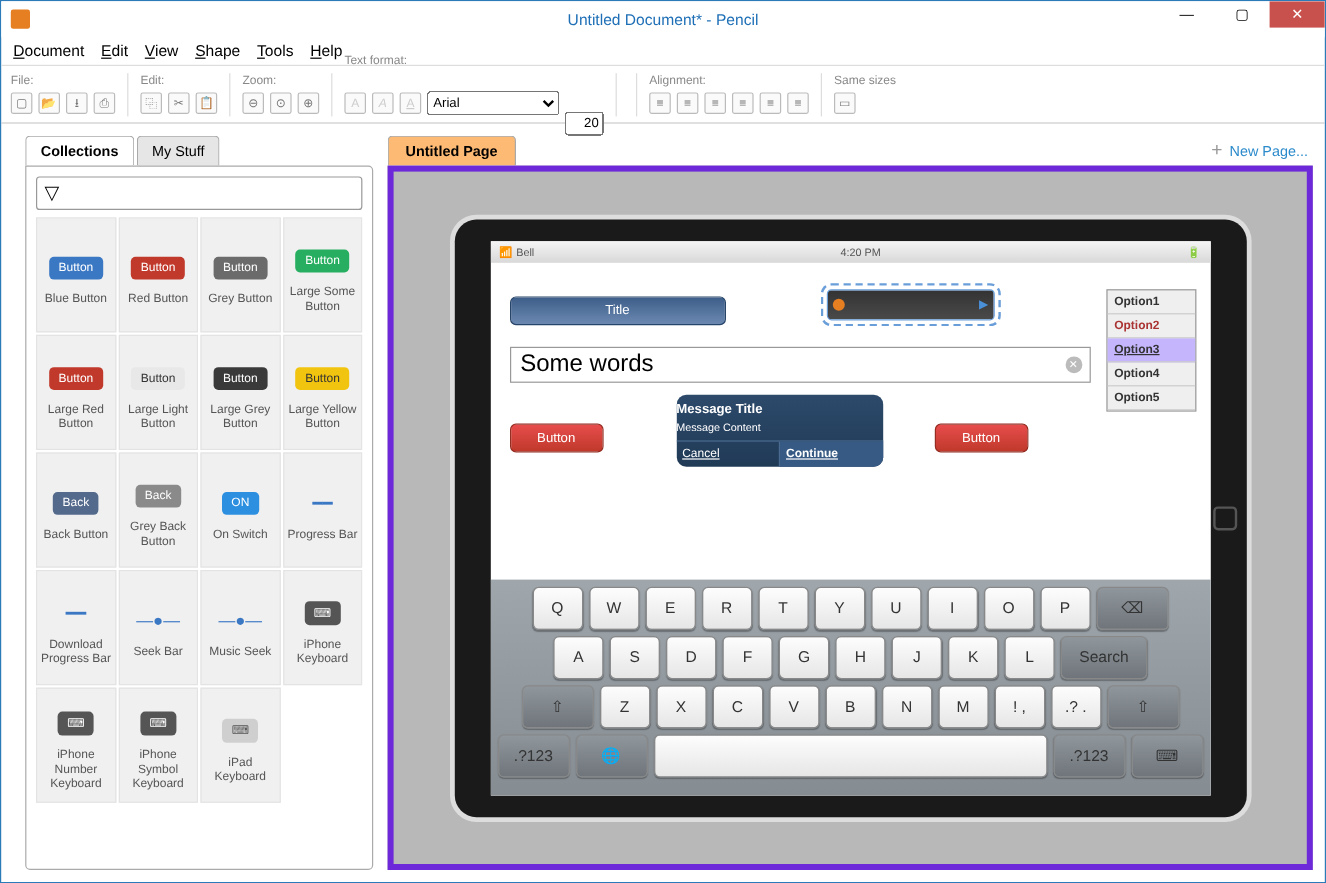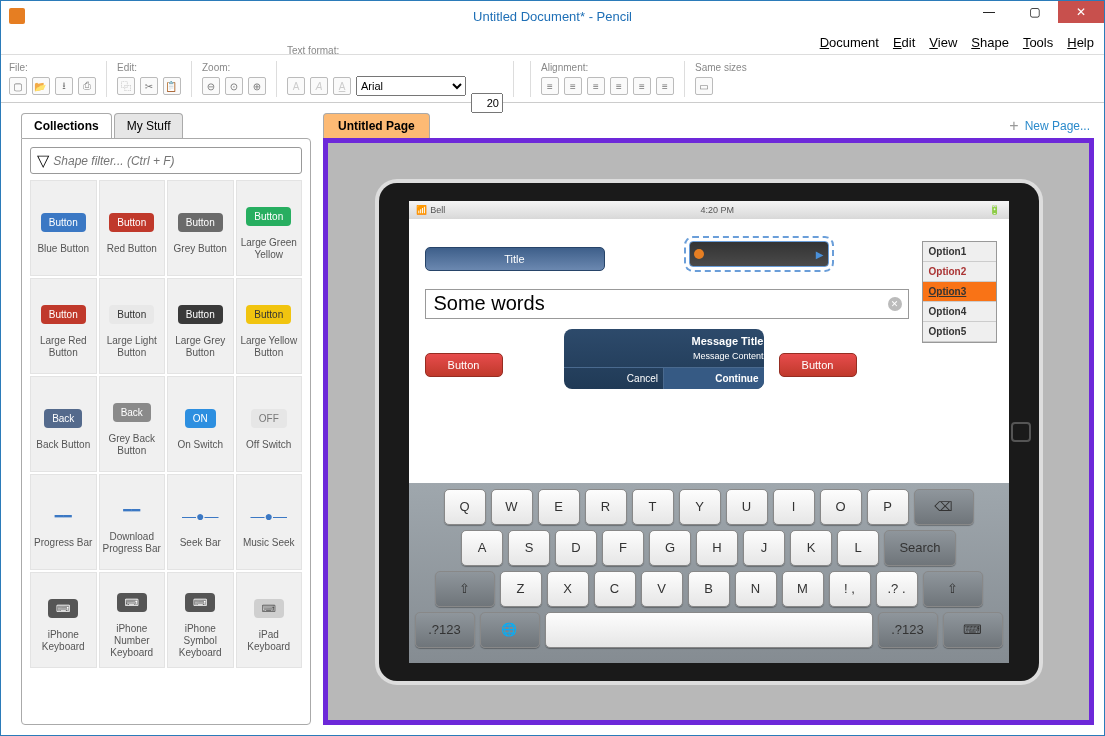--- a/index.html
+++ b/index.html
@@ -3,21 +3,21 @@
 <meta charset="utf-8">
 <style>
 * { box-sizing: border-box; margin: 0; padding: 0; font-family: "Segoe UI", Tahoma, sans-serif; }
 body { background: #fff; width: 1105px; height: 736px; overflow: hidden; border: 1px solid #2b7bb9; }
 .titlebar { height: 30px; background: #fff; display: flex; align-items: center; position: relative; }
 .titlebar .app-icon { width: 16px; height: 16px; margin-left: 8px; background: #e67e22; border-radius: 2px; }
 .titlebar .title { position: absolute; left: 0; right: 0; text-align: center; font-size: 13px; color: #1e6fb6; }
 .titlebar .win-controls { position: absolute; right: 0; top: 0; display: flex; }
 .win-btn { width: 46px; height: 22px; display: flex; align-items: center; justify-content: center; font-size: 12px; }
 .win-close { background: #c8504d; color: #fff; }
-.menubar { height: 24px; display: flex; align-items: center; padding: 0 10px; gap: 14px; font-size: 13px; border-bottom: 1px solid #ddd; justify-content: flex-end; }
+.menubar { height: 24px; display: flex; align-items: center; padding: 0 10px; gap: 14px; font-size: 13px; border-bottom: 1px solid #ddd; }
 .menubar span { text-decoration: underline; text-decoration-color: transparent; }
 .menubar span::first-letter { text-decoration: underline; }
 .toolbar { height: 48px; display: flex; align-items: center; padding: 0 8px; border-bottom: 1px solid #ccc; font-size: 11px; color: #666; gap: 4px; }
 .tool-group { display: flex; flex-direction: column; gap: 2px; }
 .tool-group-label { font-size: 10px; color: #888; margin-bottom: 2px; }
 .tool-row { display: flex; gap: 5px; align-items: center; }
 .tool-icon { width: 18px; height: 18px; border: 1px solid #bbb; border-radius: 2px; background: #fafafa; display:flex; align-items:center; justify-content:center; font-size:10px; color:#777;}
 .tool-sep { width: 1px; height: 36px; background: #ddd; margin: 0 6px; }
 .main { display: flex; height: calc(100% - 102px); }
 .sidebar { width: 322px; padding: 10px 12px 10px 20px; display: flex; flex-direction: column; }
@@ -44,28 +44,28 @@
 .ipad-screen { flex: 1; height: 100%; background: #fff; position: relative; overflow: hidden; }
 .home-btn { position: absolute; right: 8px; top: 50%; transform: translateY(-50%); width: 20px; height: 20px; border: 2px solid #555; border-radius: 4px; }
 .status-bar { height: 18px; background: linear-gradient(#f5f5f5,#d8d8d8); display: flex; align-items: center; justify-content: space-between; padding: 0 8px; font-size: 9px; color: #555; }
 .title-widget { position: absolute; top: 46px; left: 16px; width: 180px; height: 24px; background: linear-gradient(#3e5f8a,#6b88b0); border-radius: 5px; color: #fff; font-size: 11px; display: flex; align-items: center; justify-content: center; border:1px solid #274469; }
 .selection-widget { position: absolute; top: 40px; left: 280px; width: 140px; height: 26px; background: linear-gradient(#333,#4a4a4a); border-radius: 4px; border: 1px solid #6a9ed9; outline: 2px dashed #6a9ed9; outline-offset: 3px; }
 .selection-widget::before { content:''; position:absolute; left:4px; top:50%; transform:translateY(-50%); width:10px; height:10px; border-radius:50%; background:#e67e22; }
 .selection-widget::after { content:'▶'; position:absolute; right:4px; top:50%; transform:translateY(-50%); color:#4a90d9; font-size:10px; }
 .option-list { position: absolute; top: 40px; right: 12px; width: 75px; border: 1px solid #999; font-size: 10px; background:#efefef; }
 .option-list div { padding: 4px 6px; border-bottom: 1px solid #ccc; font-weight:bold; color:#333; }
 .option-list div:nth-child(2){ color:#a33; }
-.option-list div:nth-child(3){ background:#f97316;text-decoration:underline; }
+.option-list div:nth-child(3){ background:#c4b5fd;text-decoration:underline; }
 .textbox { position: absolute; top: 88px; left: 16px; right: 100px; height: 30px; border: 1px solid #999; display: flex; align-items: center; padding: 0 8px; font-size: 20px; font-family: Arial; background:#fff; }
 .textbox .clear { position: absolute; right: 6px; width: 14px; height: 14px; border-radius: 50%; background: #bbb; color: #fff; font-size: 9px; display:flex; align-items:center; justify-content:center; }
-.dialog { position: absolute; top: 128px; left: 155px; width: 200px; background: linear-gradient(#2d4a6b,#203a56); border-radius: 8px; color: #fff; text-align: right; padding: 6px 0 0; font-size: 10px; }
+.dialog { position: absolute; top: 128px; left: 155px; width: 172px; background: linear-gradient(#2d4a6b,#203a56); border-radius: 8px; color: #fff; text-align: left; padding: 6px 0 0; font-size: 10px; }
 .dialog .dt { font-weight: bold; margin-bottom: 4px; font-size:11px; }
 .dialog .dc { margin-bottom: 6px; font-size:9px; }
 .dialog .drow { display: flex; border-top: 1px solid #4a6a8f; }
-.dialog .dbtn { flex: 1; padding: 5px; font-size: 10px; }
+.dialog .dbtn { flex: 1; padding: 5px; font-size: 10px; text-decoration: underline; }
 .dialog .dbtn:first-child { border-right: 1px solid #4a6a8f; }
 .dialog .dbtn.primary { background: #365a84; font-weight:bold; border-radius: 0 0 8px 0; }
 .red-btn { position: absolute; width: 78px; height: 24px; background: linear-gradient(#e74c4c,#c0392b); border-radius: 5px; color: #fff; font-size: 11px; display: flex; align-items: center; justify-content: center; border:1px solid #962d22; }
 .keyboard { position: absolute; bottom: 0; left: 0; right: 0; height: 180px; background: linear-gradient(#9fa7ad,#858c92); padding: 6px; }
 .krow { display: flex; justify-content: center; gap: 5px; margin-bottom: 5px; }
 .key { background: linear-gradient(#fdfdfd,#e6e6e6); border: 1px solid #888; border-radius: 5px; height: 36px; display: flex; align-items: center; justify-content: center; font-size: 13px; color: #333; box-shadow: 0 1px 1px rgba(0,0,0,0.3); }
 .key.std { width: 42px; }
 .key.wide { width: 60px; }
 .key.xwide { width: 72px; }
 .key.dark { background: linear-gradient(#8f969c,#6f757a); color:#333; }
@@ -158,21 +158,20 @@
 
 <div class="main">
   <div class="sidebar">
     <div class="tabs">
       <div class="tab active">Collections</div>
       <div class="tab">My Stuff</div>
     </div>
     <div class="panel">
       <div class="filter">
         <span style="margin-right:4px;">▽</span>
-        <input placeholder="Shape filter... (Ctrl + F)" style="">
       </div>
       <div class="shapes-scroll">
         <div class="shapes" id="shapes-grid">
             <div class="shape-cell">
               <div class="preview">
                 <div class="btn-preview" style="background: rgb(59, 120, 196);">Button</div>
               </div>
               <div class="label">Blue Button</div>
             </div>
             <div class="shape-cell">
@@ -184,21 +183,21 @@
             <div class="shape-cell">
               <div class="preview">
                 <div class="btn-preview" style="background: rgb(107, 107, 107);">Button</div>
               </div>
               <div class="label">Grey Button</div>
             </div>
             <div class="shape-cell">
               <div class="preview">
                 <div class="btn-preview" style="background: rgb(39, 174, 96);">Button</div>
               </div>
-              <div class="label">Large Green Yellow</div>
+              <div class="label">Large Some Button</div>
             </div>
             <div class="shape-cell">
               <div class="preview">
                 <div class="btn-preview" style="background: rgb(192, 57, 43);">Button</div>
               </div>
               <div class="label">Large Red Button</div>
             </div>
             <div class="shape-cell">
               <div class="preview">
                 <div class="btn-preview" style="background: rgb(232, 232, 232); color: rgb(51, 51, 51);">Button</div>
@@ -227,26 +226,20 @@
               <div class="preview">
                 <div class="btn-preview" style="background: rgb(138, 138, 138);">Back</div>
               </div>
               <div class="label">Grey Back Button</div>
             </div>
             <div class="shape-cell">
               <div class="preview">
                 <div class="btn-preview" style="background: rgb(45, 143, 224);">ON</div>
               </div>
               <div class="label">On Switch</div>
-            </div>
-            <div class="shape-cell">
-              <div class="preview">
-                <div class="btn-preview" style="background: rgb(230, 230, 230); color: rgb(119, 119, 119);">OFF</div>
-              </div>
-              <div class="label">Off Switch</div>
             </div>
             <div class="shape-cell">
               <div class="preview">
                 <div class="btn-preview" style="background: transparent; color: rgb(59, 120, 196); font-size: 14px;">━━</div>
               </div>
               <div class="label">Progress Bar</div>
             </div>
             <div class="shape-cell">
               <div class="preview">
                 <div class="btn-preview" style="background: transparent; color: rgb(59, 120, 196); font-size: 14px;">━━</div>

